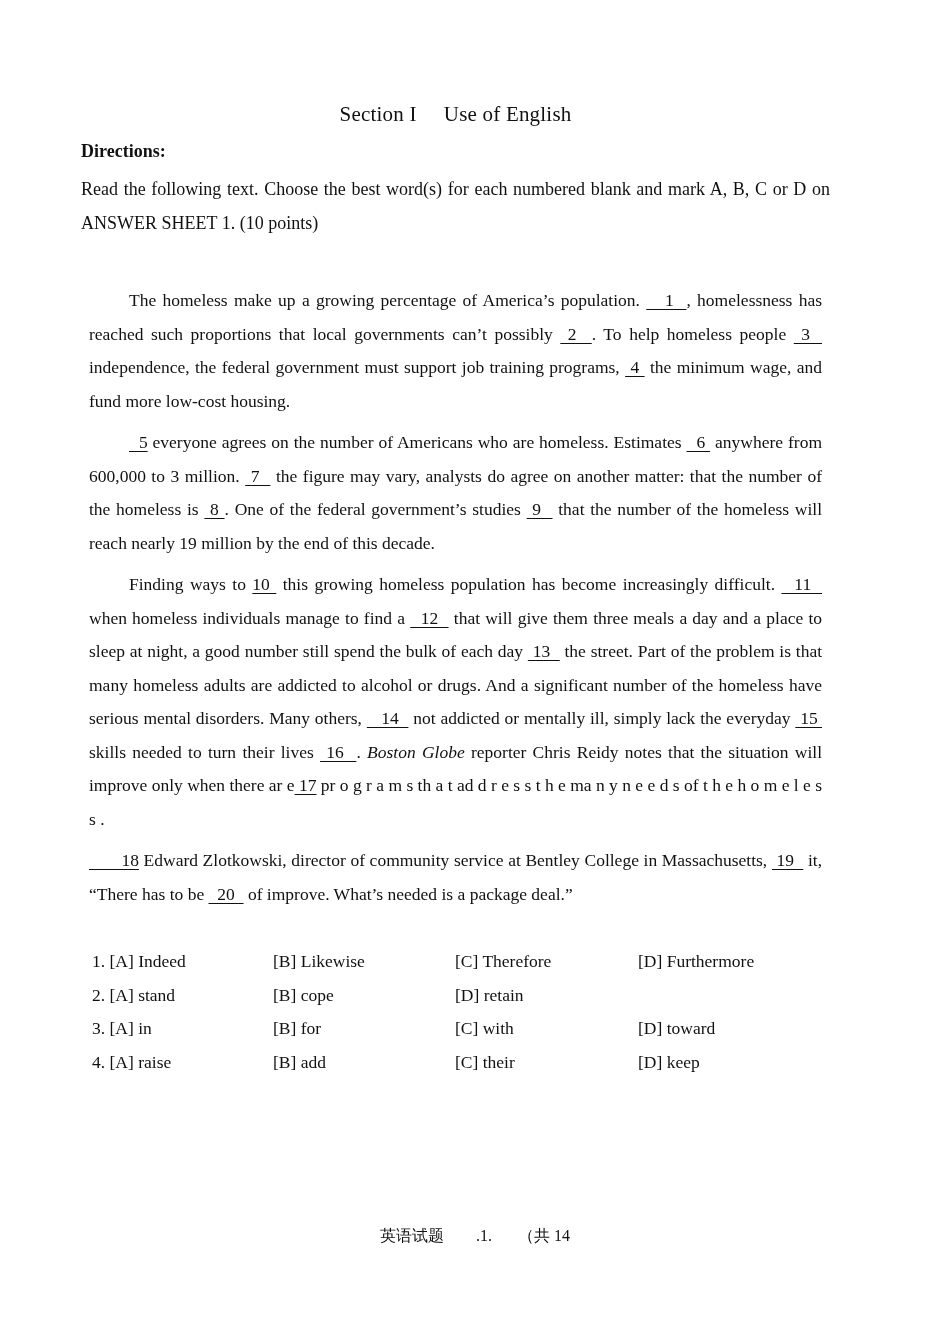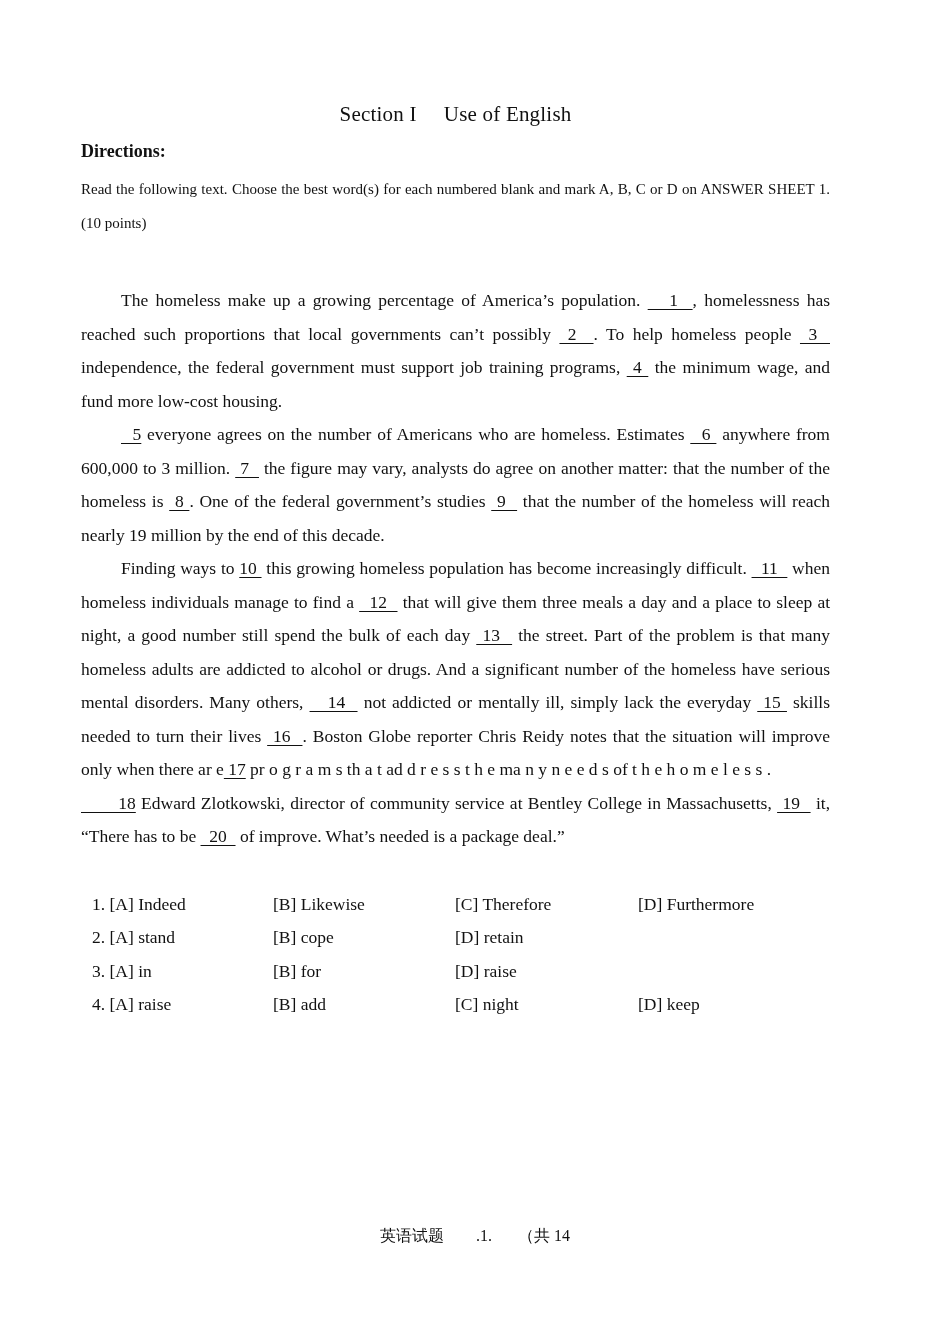--- a/index.html
+++ b/index.html
@@ -8,29 +8,29 @@
     font-family:"Liberation Serif", serif;
     color:#111; position:relative; overflow:hidden;
   }
   .page { padding:102px 120px 0 81px; }
   .title {
     text-align:center; font-size:21px; font-weight:400;
     margin:0 0 14px 0; letter-spacing:0.2px;
   }
   .directions-label { font-size:18px; font-weight:bold; margin:12px 0 10px 0; }
   .directions-text {
-    font-size:15px; line-height:34px; text-align:justify; margin:0;
+    font-size:18px; line-height:34px; text-align:justify; margin:0;
   }
   .passage { margin-top:44px; }
   .body-para {
-    font-size:17.5px; line-height:33.5px; text-align:justify; margin:0;
+    font-size:17.5px; line-height:33.5px; text-align:justify; margin:8px;
   }
   .body-para.indent { text-indent:40px; }
   .blank { text-decoration:underline; text-underline-offset:3px; white-space:nowrap; }
-  .italic { }
+  .italic { font-style:italic; }
   .options { margin:34px 0 0 11px; }
   .opt-row {
     display:grid; grid-template-columns:181px 182px 183px 1fr;
     font-size:17.5px; line-height:33.5px;
   }
   .footer {
     position:absolute; left:0; top:1226px; width:100%;
     text-align:center; font-size:16px; color:#111;
   }
   .footer .gap-a { margin-left:28px; }
@@ -60,26 +60,27 @@
         <div>[D] Furthermore</div>
       </div>
       <div class="opt-row">
         <div>2. [A] stand</div>
         <div>[B] cope</div>
         <div>[D] retain</div>
       </div>
       <div class="opt-row">
         <div>3. [A] in</div>
         <div>[B] for</div>
-        <div>[D] raise</div>
+        <div>[C] with</div>
+        <div>[D] toward</div>
       </div>
       <div class="opt-row">
         <div>4. [A] raise</div>
         <div>[B] add</div>
-        <div>[C] night</div>
+        <div>[C] their</div>
         <div>[D] keep</div>
       </div>
     </div>
 </div>
 
 <div class="footer">
   <span>英语试题</span>
   <span class="gap-a">.1.</span>
   <span class="gap-b">（共 14</span>
 </div>

